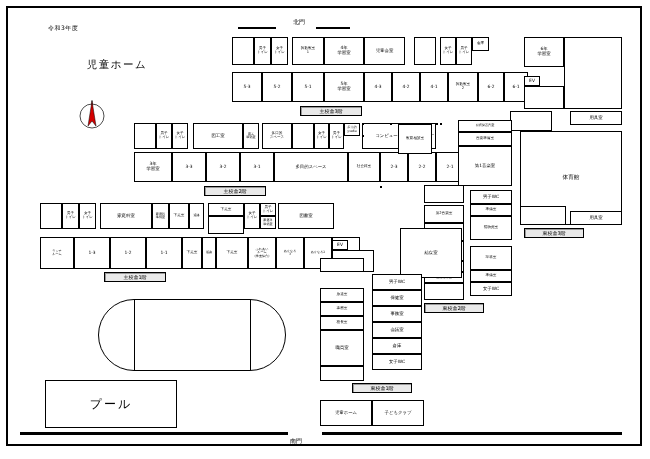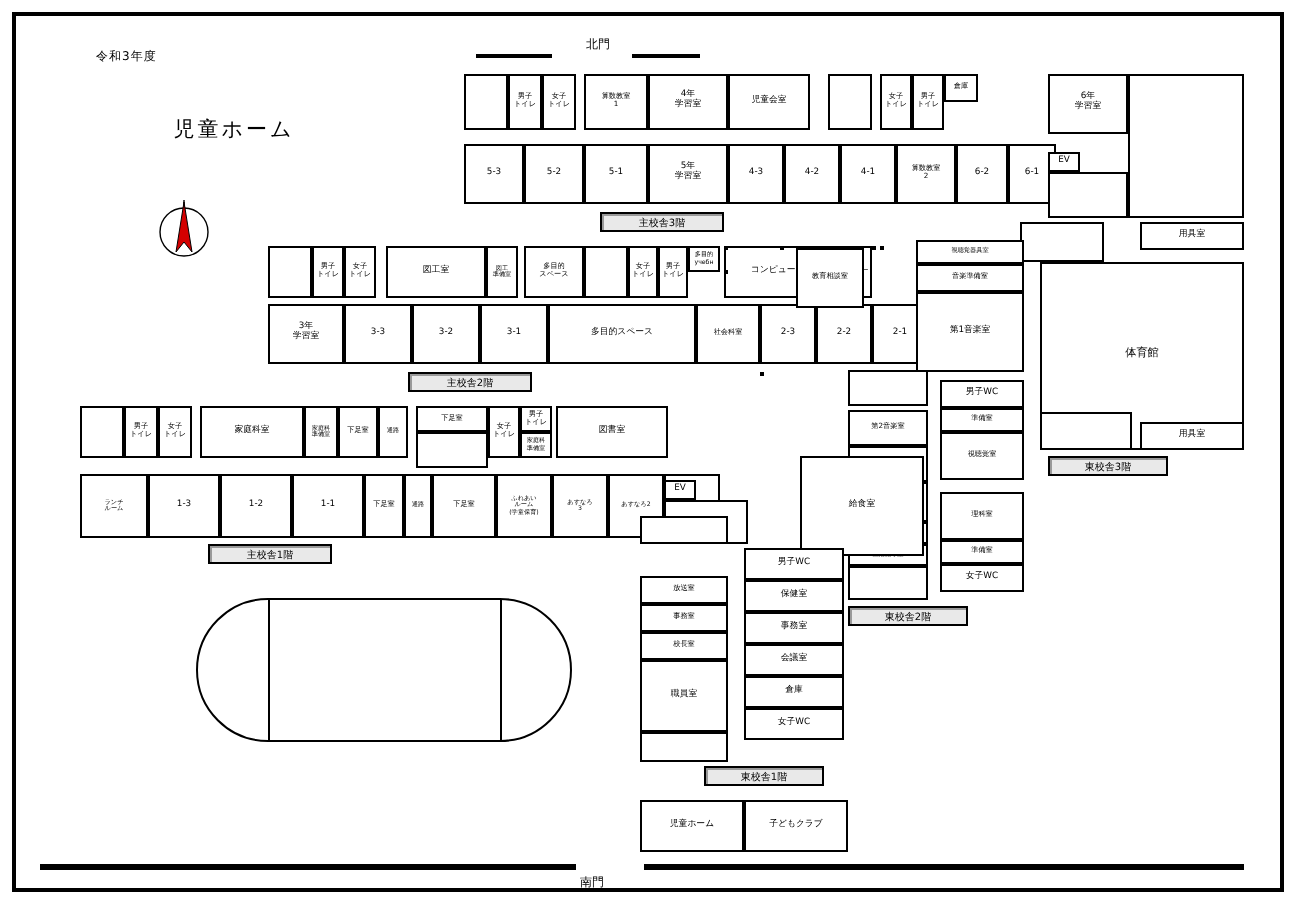--- a/index.html
+++ b/index.html
@@ -240,13 +240,14 @@
 
  <div class="flab" style="left:352px;top:383px;width:60px;height:10px;">東校舎1階</div>
 
  <div class="rm sm" style="left:320px;top:400px;width:52px;height:26px;">児童ホーム</div>
  <div class="rm sm" style="left:372px;top:400px;width:52px;height:26px;">子どもクラブ</div>
 
  <div class="oval" style="left:98px;top:299px;width:188px;height:72px;"></div>
  <div class="ovalline" style="left:134px;top:300px;height:70px;"></div>
  <div class="ovalline" style="left:250px;top:300px;height:70px;"></div>
 
+ <div class="pool" style="left:45px;top:380px;width:132px;height:48px;">プール</div>
 </div>
 
 </body></html>

